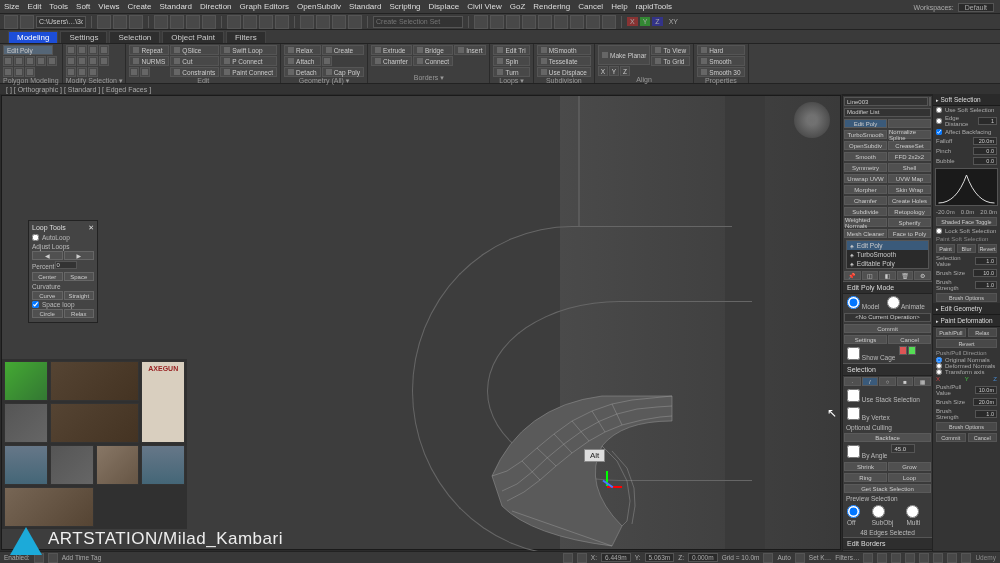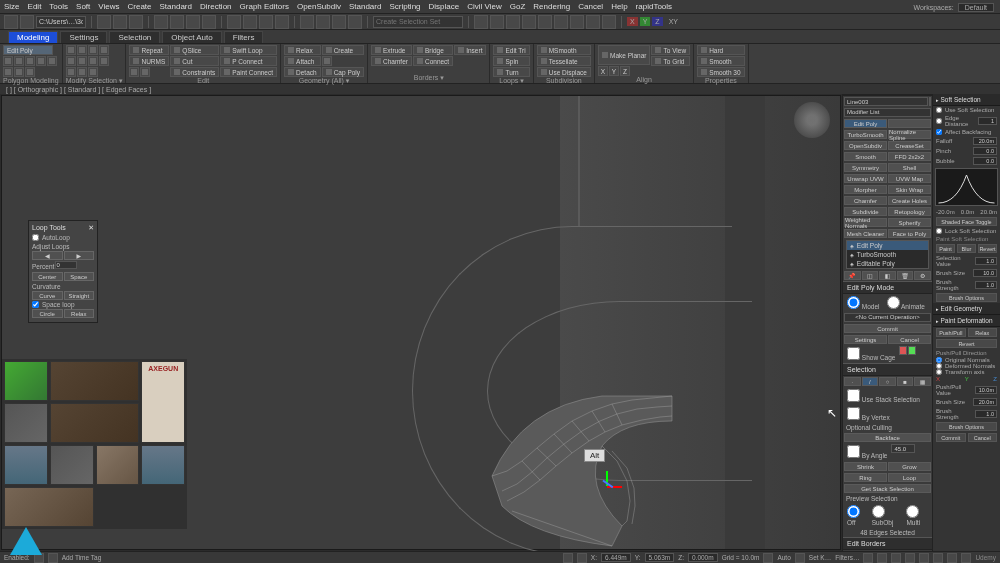--- a/index.html
+++ b/index.html
@@ -208,21 +208,21 @@
   <span class="tb-text" style="background:#833;padding:1px 3px;">X</span>
   <span class="tb-text" style="background:#383;padding:1px 3px;">Y</span>
   <span class="tb-text" style="background:#338;padding:1px 3px;">Z</span>
   <span class="tb-text">XY</span>
 </div>
 
 <div class="ribbon-tabs">
   <div class="ribbon-tab active">Modeling</div>
   <div class="ribbon-tab">Settings</div>
   <div class="ribbon-tab">Selection</div>
-  <div class="ribbon-tab">Object Auto</div>
+  <div class="ribbon-tab">Object Paint</div>
   <div class="ribbon-tab">Filters</div>
 </div>
 
 <div class="ribbon">
   <div class="ribbon-group">
     <div class="ribbon-group-content">
       <div class="ribbon-col">
         <div class="rb-btn no-icon" style="width:50px;background:#567;">Edit Poly</div>
         <div class="ribbon-row-inline">
           <div class="rb-btn icon-only"></div>
@@ -705,20 +705,21 @@
       </div>
     <div class="pp-row">
         <div class="pp-btn">Commit</div>
         <div class="pp-btn">Cancel</div>
       </div>
   </div>
 </div>
 
 <div class="watermark">
   <div class="logo-a"></div>
+  <div class="wm-text">ARTSTATION/Milad_Kambari</div>
 </div>
 
 <div class="status-bar">
   <span>Enabled:</span>
   <div class="sb-btn"></div>
   <div class="sb-btn"></div>
   <span>Add Time Tag</span>
   <div class="spacer"></div>
   <div class="sb-btn"></div>
   <div class="sb-btn"></div>

